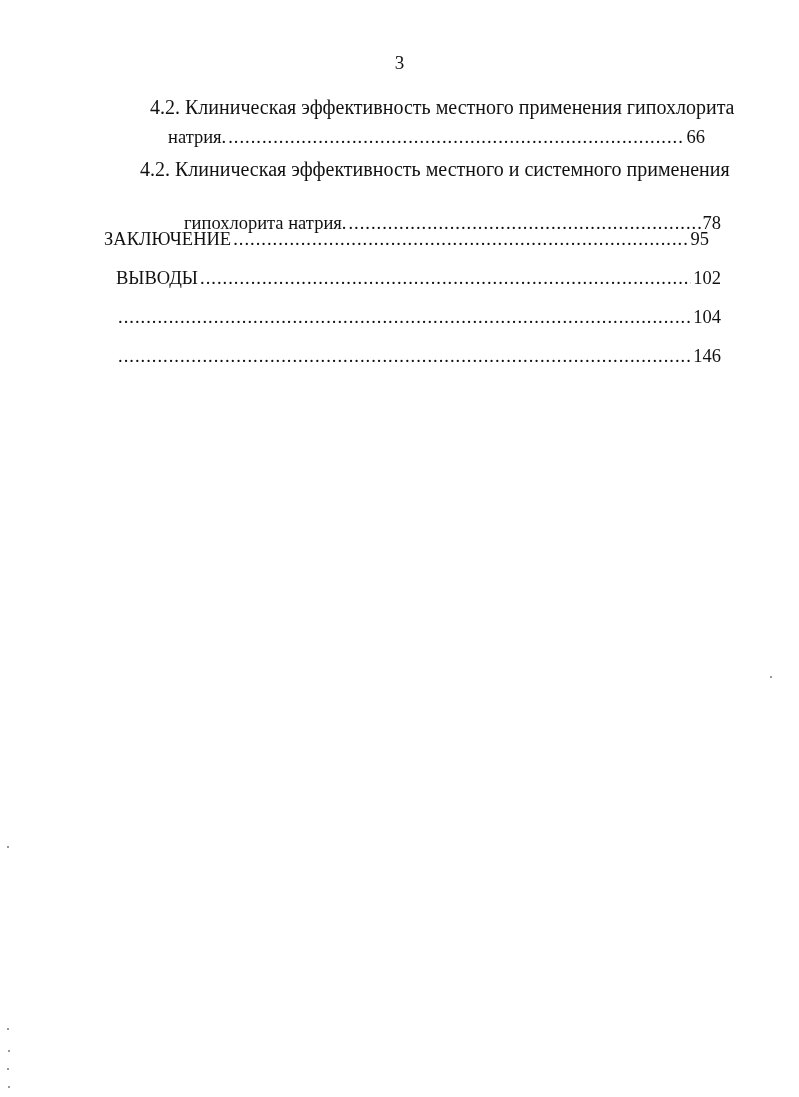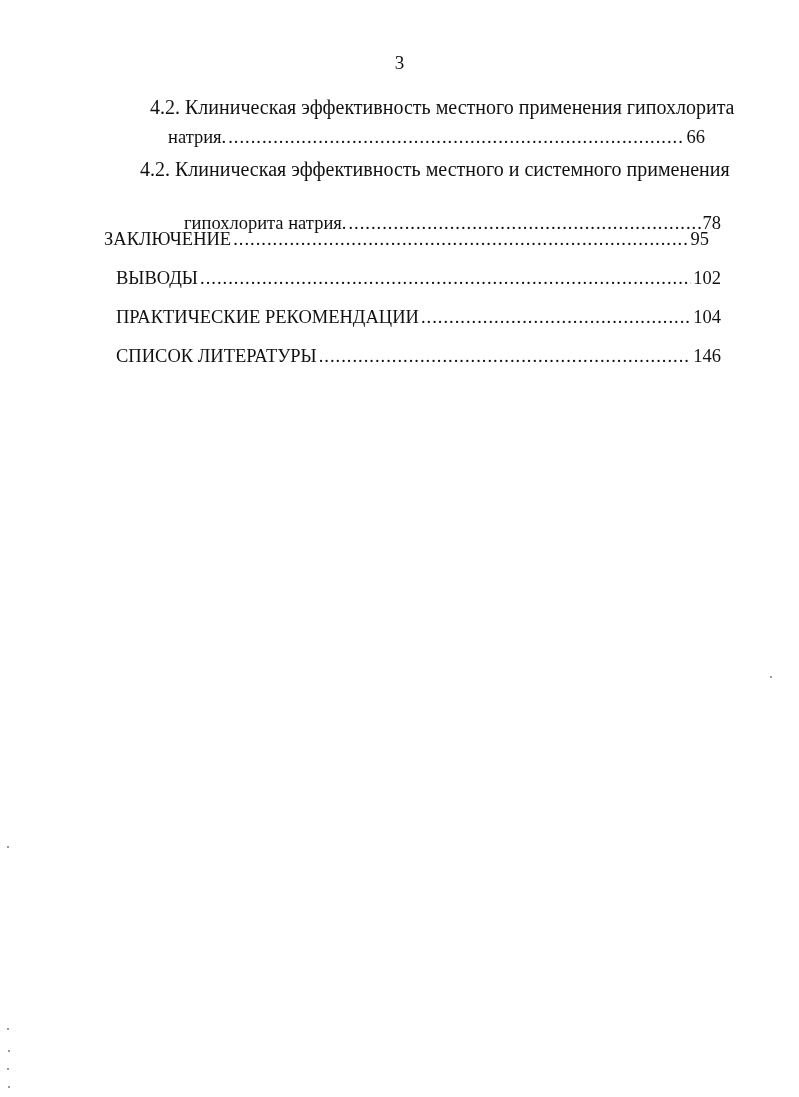--- a/index.html
+++ b/index.html
@@ -42,27 +42,25 @@
     <span class="pg">95</span>
   </div>
 
   <div class="line" style="left:116px; top:268px; width:605px;">
     <span class="txt">ВЫВОДЫ</span>
     <span class="dots"></span>
     <span class="pg">102</span>
   </div>
 
   <div class="line" style="left:116px; top:307px; width:605px;">
-    <span class="txt">ПРАКТИЧЕСКИЕ РЕКОМЕНДАЦИИ </span>
     <span class="dots"></span>
     <span class="pg">104</span>
   </div>
 
   <div class="line" style="left:116px; top:346px; width:605px;">
-    <span class="txt">СПИСОК ЛИТЕРАТУРЫ </span>
     <span class="dots"></span>
     <span class="pg">146</span>
   </div>
 </div>
 
 <div class="speck" style="left:770px; top:676px;"></div>
 <div class="speck" style="left:7px; top:846px;"></div>
 <div class="speck" style="left:7px; top:1028px;"></div>
 <div class="speck" style="left:8px; top:1050px;"></div>
 <div class="speck" style="left:7px; top:1068px;"></div>

